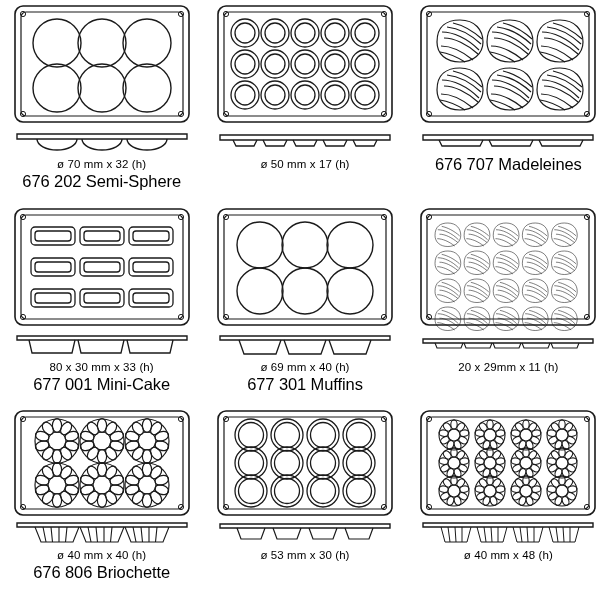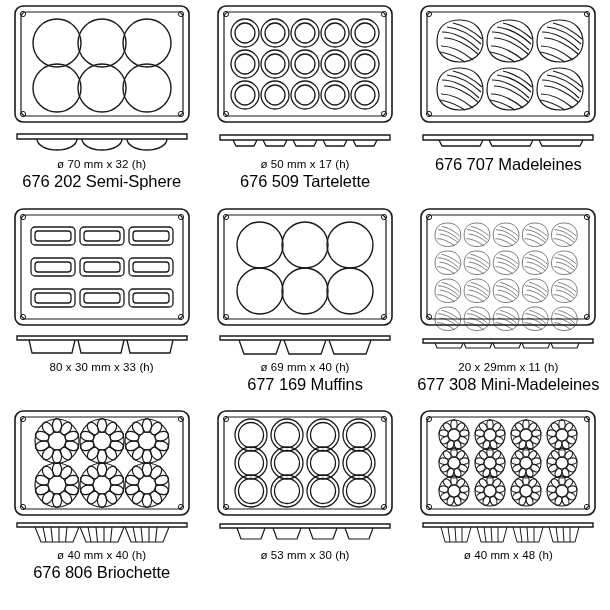--- a/index.html
+++ b/index.html
@@ -136,21 +136,20 @@
       <path d="M8 5 H178 V10 H8 Z" fill="none" stroke="#1a1a1a" stroke-width="1.4"></path>
       <g fill="none" stroke="#1a1a1a" stroke-width="1.3">
         <path d="M21 10 l3 6 h18 l3 -6"></path>
         <path d="M51 10 l3 6 h18 l3 -6"></path>
         <path d="M81 10 l3 6 h18 l3 -6"></path>
         <path d="M111 10 l3 6 h18 l3 -6"></path>
         <path d="M141 10 l3 6 h18 l3 -6"></path>
       </g>
     </svg>
     <div class="dims">ø 50 mm x 17 (h)</div>
-    <div class="title">676 509 Tartelette</div>
   </div>
 
   <div class="cell">
     <svg class="mold-art" viewBox="0 0 186 128">
       <rect x="6" y="6" width="174" height="116" rx="8" fill="none" stroke="#1a1a1a" stroke-width="1.6"></rect>
       <rect x="12" y="12" width="162" height="104" rx="5" fill="none" stroke="#1a1a1a" stroke-width="1.2"></rect>
       <circle cx="14" cy="14" r="2.6" fill="none" stroke="#1a1a1a" stroke-width="1"></circle>
       <circle cx="172" cy="14" r="2.6" fill="none" stroke="#1a1a1a" stroke-width="1"></circle>
       <circle cx="14" cy="114" r="2.6" fill="none" stroke="#1a1a1a" stroke-width="1"></circle>
       <circle cx="172" cy="114" r="2.6" fill="none" stroke="#1a1a1a" stroke-width="1"></circle>
@@ -255,20 +254,21 @@
     </svg>
     <svg class="side-art" viewBox="0 0 186 24">
       <path d="M8 3 H178 V7 H8 Z" fill="none" stroke="#1a1a1a" stroke-width="1.4"></path>
       <g fill="none" stroke="#1a1a1a" stroke-width="1.3">
         <path d="M20 7 l3 13 h40 l3 -13"></path>
         <path d="M69 7 l3 13 h40 l3 -13"></path>
         <path d="M118 7 l3 13 h40 l3 -13"></path>
       </g>
     </svg>
     <div class="dims">80 x 30 mm x 33 (h)</div>
+    <div class="title">677 001 Mini-Cake</div>
   </div>
 
   <div class="cell">
     <svg class="mold-art" viewBox="0 0 186 128">
       <rect x="6" y="6" width="174" height="116" rx="8" fill="none" stroke="#1a1a1a" stroke-width="1.6"></rect>
       <rect x="12" y="12" width="162" height="104" rx="5" fill="none" stroke="#1a1a1a" stroke-width="1.2"></rect>
       <circle cx="14" cy="14" r="2.6" fill="none" stroke="#1a1a1a" stroke-width="1"></circle>
       <circle cx="172" cy="14" r="2.6" fill="none" stroke="#1a1a1a" stroke-width="1"></circle>
       <circle cx="14" cy="114" r="2.6" fill="none" stroke="#1a1a1a" stroke-width="1"></circle>
       <circle cx="172" cy="114" r="2.6" fill="none" stroke="#1a1a1a" stroke-width="1"></circle>
@@ -283,21 +283,21 @@
     </svg>
     <svg class="side-art" viewBox="0 0 186 24">
       <path d="M8 3 H178 V7 H8 Z" fill="none" stroke="#1a1a1a" stroke-width="1.4"></path>
       <g fill="none" stroke="#1a1a1a" stroke-width="1.3">
         <path d="M27 7 l5 14 h32 l5 -14"></path>
         <path d="M72 7 l5 14 h32 l5 -14"></path>
         <path d="M117 7 l5 14 h32 l5 -14"></path>
       </g>
     </svg>
     <div class="dims">ø 69 mm x 40 (h)</div>
-    <div class="title">677 169 Muffins</div>
+    <div class="title">677 301 Muffins</div>
   </div>
 
   <div class="cell">
     <svg class="mold-art" viewBox="0 0 186 128">
       <rect x="6" y="6" width="174" height="116" rx="8" fill="none" stroke="#1a1a1a" stroke-width="1.6"></rect>
       <rect x="12" y="12" width="162" height="104" rx="5" fill="none" stroke="#1a1a1a" stroke-width="1.2"></rect>
       <circle cx="14" cy="14" r="2.6" fill="none" stroke="#1a1a1a" stroke-width="1"></circle>
       <circle cx="172" cy="14" r="2.6" fill="none" stroke="#1a1a1a" stroke-width="1"></circle>
       <circle cx="14" cy="114" r="2.6" fill="none" stroke="#1a1a1a" stroke-width="1"></circle>
       <circle cx="172" cy="114" r="2.6" fill="none" stroke="#1a1a1a" stroke-width="1"></circle>
@@ -453,21 +453,20 @@
       <path d="M8 6 H178 V10 H8 Z" fill="none" stroke="#1a1a1a" stroke-width="1.4"></path>
       <g fill="none" stroke="#1a1a1a" stroke-width="1.1">
         <path d="M20 10 l2 5 h24 l2 -5"></path>
         <path d="M49 10 l2 5 h24 l2 -5"></path>
         <path d="M78 10 l2 5 h24 l2 -5"></path>
         <path d="M107 10 l2 5 h24 l2 -5"></path>
         <path d="M136 10 l2 5 h24 l2 -5"></path>
       </g>
     </svg>
     <div class="dims">20 x 29mm x 11 (h)</div>
-    <div class="title">677 308 Mini-Madeleines</div>
   </div>
 
   <div class="cell row3">
     <svg class="mold-art" viewBox="0 0 186 112">
       <rect x="6" y="4" width="174" height="104" rx="8" fill="none" stroke="#1a1a1a" stroke-width="1.6"></rect>
       <rect x="12" y="10" width="162" height="92" rx="5" fill="none" stroke="#1a1a1a" stroke-width="1.2"></rect>
       <circle cx="14" cy="12" r="2.6" fill="none" stroke="#1a1a1a" stroke-width="1"></circle>
       <circle cx="172" cy="12" r="2.6" fill="none" stroke="#1a1a1a" stroke-width="1"></circle>
       <circle cx="14" cy="100" r="2.6" fill="none" stroke="#1a1a1a" stroke-width="1"></circle>
       <circle cx="172" cy="100" r="2.6" fill="none" stroke="#1a1a1a" stroke-width="1"></circle>

